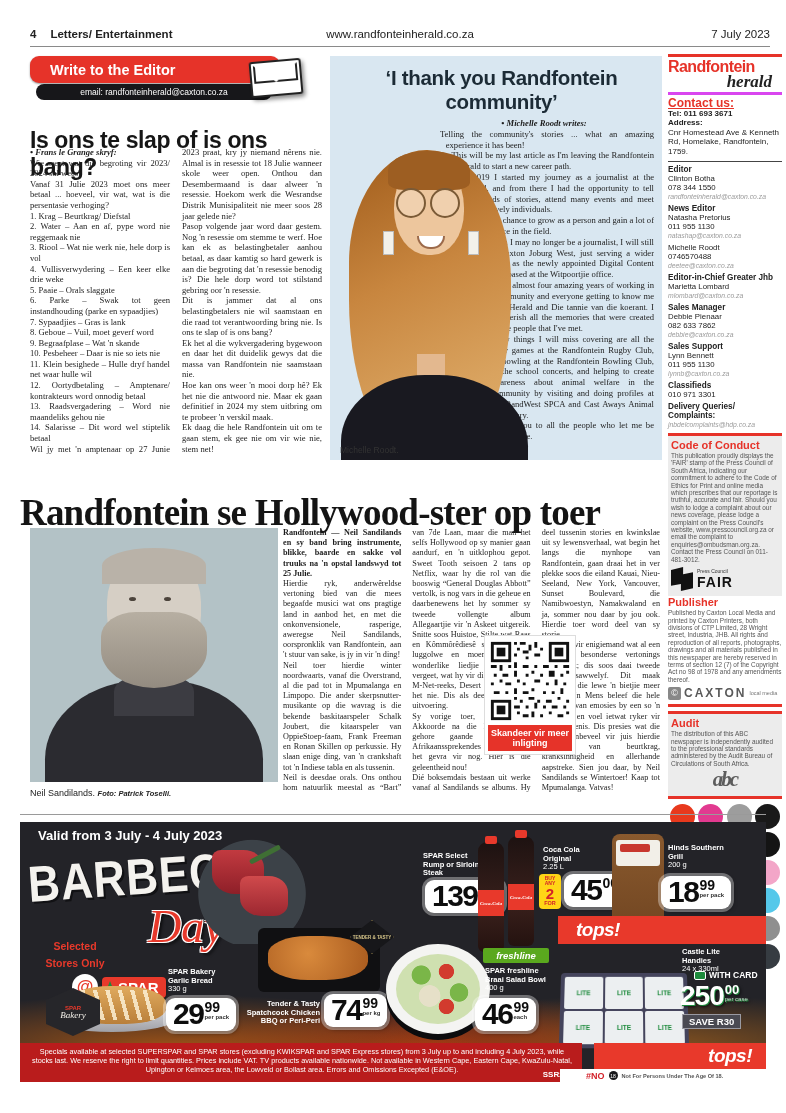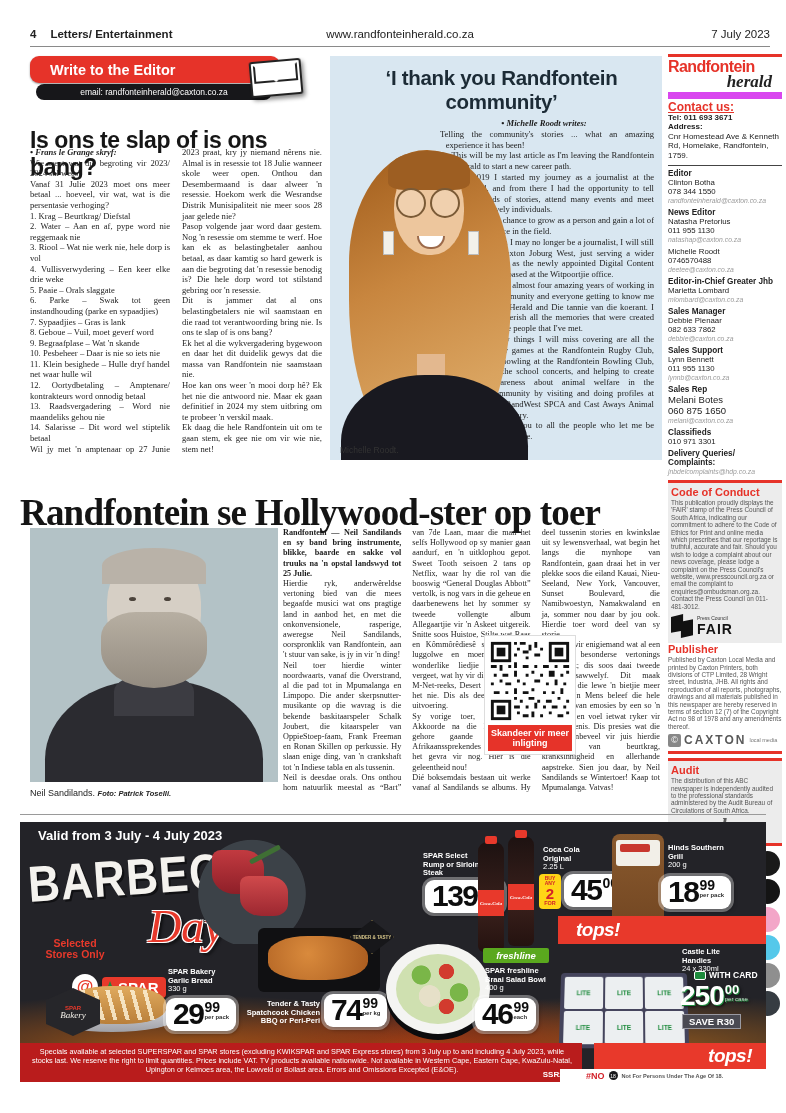--- a/index.html
+++ b/index.html
@@ -52,21 +52,21 @@
   .m-smile{position:absolute;left:36%;top:33.5%;width:24px;height:11px;border:2px solid #9c6a4a;border-top:none;border-radius:0 0 24px 24px;background:#fff;}
   .m-top{position:absolute;left:0;bottom:0;width:88%;height:27%;background:#191920;border-radius:45% 48% 0 0/70% 75% 0 0;}
   .m-neck{position:absolute;left:36%;bottom:24%;width:13%;height:9%;background:#e3b88f;}
   .m-ear1,.m-ear2{position:absolute;width:9px;height:22px;background:#f3f1ea;border:1px solid #bbb;}
   .m-ear1{left:20%;top:32%;} .m-ear2{left:60%;top:32%;}
   .comm-byline{text-align:center;font-weight:bold;font-style:italic;}
   .m-caption{position:absolute;left:10px;bottom:5px;font-family:"Liberation Sans",sans-serif;font-size:8.5px;color:#333;}
 
   
   .sidebar{position:absolute;left:668px;top:54px;width:114px;font-family:"Liberation Sans",sans-serif;color:#222;}
-  .mast{border-top:3px solid #e63329;border-bottom:7px solid #d946ef;padding:2px 0 3px;}
+  .mast{border-top:3px solid #e63329;border-bottom:3px solid #d946ef;padding:2px 0 3px;}
   .mast-top{color:#e63329;font-weight:bold;font-size:16px;letter-spacing:-.6px;line-height:15px;}
   .mast-bottom{font-family:"Liberation Serif",serif;font-weight:bold;font-style:italic;font-size:17px;line-height:15px;text-align:right;padding-right:10px;}
   .contact{margin-top:4px;font-size:8px;line-height:9.5px;}
   .c-red{color:#e63329;font-weight:bold;font-size:12px;text-decoration:underline;}
   .c-bold{font-weight:bold;}
   .staffwrap{border-top:1px solid #444;margin-top:5px;padding-top:3px;}
   .staff{margin-bottom:3px;font-size:7.8px;line-height:9px;}
   .s-role{font-weight:bold;font-size:8.2px;}
   .s-mail{color:#9a9a9a;font-style:italic;font-size:6.8px;}
   .staff-big .s-name,.staff-big .s-phone{font-size:9.5px;line-height:11px;}
@@ -117,21 +117,21 @@
       font-family:"Liberation Sans",sans-serif;color:#fff;}
   .ad-flames{position:absolute;left:0;right:0;top:150px;height:75px;
       background:radial-gradient(60% 100% at 20% 100%,rgba(255,120,10,.55),transparent 70%),
                  radial-gradient(50% 100% at 55% 100%,rgba(255,60,0,.5),transparent 70%),
                  radial-gradient(55% 100% at 85% 100%,rgba(255,140,20,.45),transparent 70%);}
   .ad-valid{position:absolute;left:18px;top:6px;font-weight:bold;font-size:13px;}
   .bbq-word{position:absolute;left:6px;top:34px;font-weight:bold;font-size:44px;letter-spacing:1px;color:#f4f2ee;
             transform:rotate(-4deg) scaleY(1.15);transform-origin:left top;text-shadow:2px 2px 0 rgba(0,0,0,.5);}
   .bbq-day{position:absolute;left:128px;top:78px;font-family:"Liberation Serif",serif;font-style:italic;font-size:46px;color:#e8392b;
            text-shadow:-1px -1px 0 #fff,1px -1px 0 #fff,-1px 1px 0 #fff,1px 1px 0 #fff,3px 3px 3px rgba(0,0,0,.6);}
-  .bbq-sel{position:absolute;left:20px;top:116px;width:70px;color:#e8392b;font-weight:bold;font-size:10.5px;line-height:11px;text-align:center;}
+  .bbq-sel{position:absolute;left:20px;top:116px;width:70px;color:#e8392b;font-weight:bold;font-size:10.5px;line-height:17px;text-align:center;}
   .spar{position:absolute;left:52px;top:152px;display:flex;align-items:center;gap:4px;}
   .spar-at{width:26px;height:26px;border-radius:50%;background:#fff;color:#e8392b;font-weight:bold;font-size:17px;display:flex;align-items:center;justify-content:center;}
   .spar-box{background:#e8392b;border-radius:4px;padding:2px 7px 2px 16px;font-weight:bold;font-size:15px;color:#fff;position:relative;box-shadow:0 1px 2px rgba(0,0,0,.5);}
   .spar-tree{position:absolute;left:3px;top:4px;width:0;height:0;border-left:5px solid transparent;border-right:5px solid transparent;border-bottom:13px solid #1d8a3c;}
   .p-label{position:absolute;font-weight:bold;font-size:7.5px;line-height:8.5px;color:#fff;}
   .p-size{font-weight:normal;}
   .tag{position:absolute;background:#fff;border-radius:9px;padding:3px 7px 4px;display:flex;align-items:flex-start;color:#0d0d0d;box-shadow:0 0 0 3px rgba(255,255,255,.35),2px 2px 4px rgba(0,0,0,.5);}
   .tag-int{font-weight:bold;font-size:30px;line-height:26px;letter-spacing:-1.5px;}
   .tag-side{display:flex;flex-direction:column;margin-left:1px;}
   .tag-dec{font-weight:bold;font-size:14px;line-height:13px;}
@@ -316,26 +316,20 @@
           <div class="s-name" data-name="staff-name">Debbie Pienaar</div>
           <div class="s-phone" data-name="staff-phone">082 633 7862</div>
           <div class="s-mail" data-name="staff-email">debbie@caxton.co.za</div>
         </div>
         <div class="staff" data-name="staff-entry">
           <div class="s-role" data-name="staff-role">Sales Support</div>
           <div class="s-name" data-name="staff-name">Lynn Bennett</div>
           <div class="s-phone" data-name="staff-phone">011 955 1130</div>
           <div class="s-mail" data-name="staff-email">lynnb@caxton.co.za</div>
         </div>
-        <div class="staff staff-big" data-name="staff-entry">
-          <div class="s-role" data-name="staff-role">Sales Rep</div>
-          <div class="s-name" data-name="staff-name">Melani Botes</div>
-          <div class="s-phone" data-name="staff-phone">060 875 1650</div>
-          <div class="s-mail" data-name="staff-email">melani@caxton.co.za</div>
-        </div>
         <div class="staff" data-name="staff-entry">
           <div class="s-role" data-name="staff-role">Classifieds</div>
           <div class="s-phone" data-name="staff-phone">010 971 3301</div>
         </div>
         <div class="staff" data-name="staff-entry">
           <div class="s-role" data-name="staff-role">Delivery Queries/ Complaints:</div>
           <div class="s-mail" data-name="staff-email">jnbdelcomplaints@hdp.co.za</div>
         </div>
       </div>
     <div class="conduct" data-name="code-of-conduct-box">

